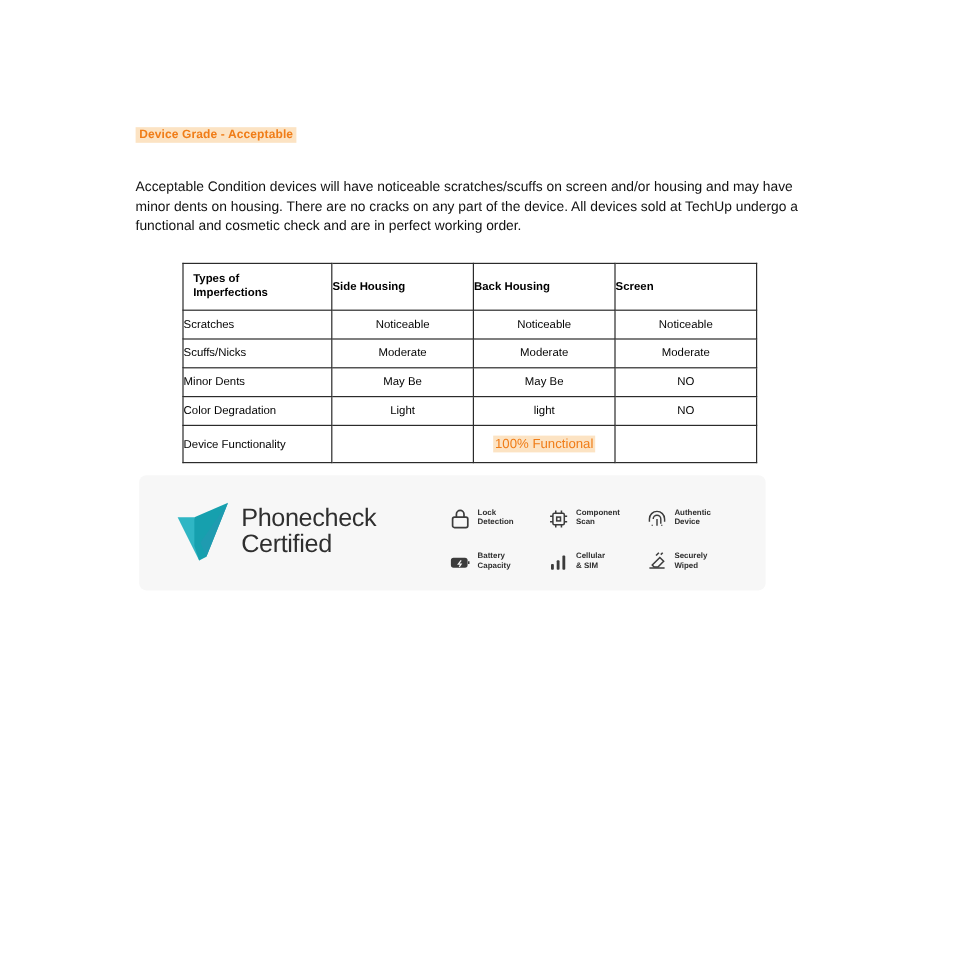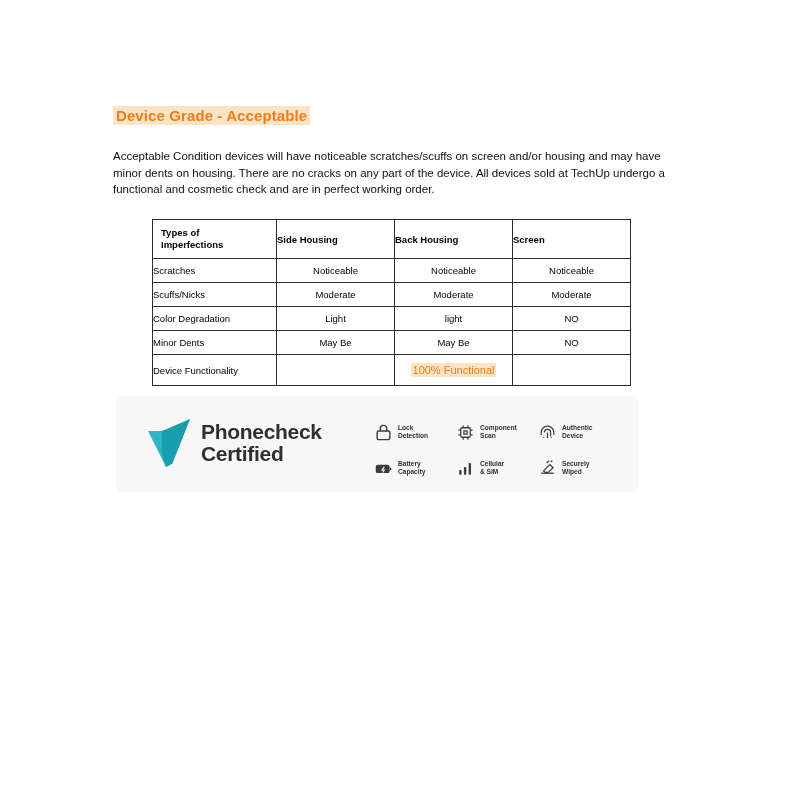--- a/index.html
+++ b/index.html
@@ -18,21 +18,21 @@
   .page {
     position: absolute;
     left: 0; top: 0;
     width: 800px;
     height: 800px;
   }
   .title {
     position: absolute;
     left: 113px;
     top: 106px;
-    font-size: 15px;
+    font-size: 10px;
     font-weight: bold;
     color: #f07d18;
     background: #fce3c3;
     padding: 1px 3px;
     letter-spacing: 0.1px;
   }
   .intro {
     position: absolute;
     left: 113px;
     top: 148px;
@@ -105,21 +105,21 @@
     align-items: center;
   }
   .pc-check {
     width: 46px;
     height: 52px;
     position: relative;
     margin-right: 9px;
   }
   .pc-wordmark {
     font-size: 21px;
-    font-weight: bold;
+    font-weight: normal;
     line-height: 22px;
     color: #2f2f2f;
     letter-spacing: -0.3px;
   }
   .feat-grid {
     position: absolute;
     left: 258px;
     top: 22px;
     width: 250px;
     display: grid;
@@ -182,30 +182,30 @@
       </tr>
 
       <tr class="body-row">
         <td class="row-label">Scuffs/Nicks</td>
         <td class="cell-center">Moderate</td>
         <td class="cell-center">Moderate</td>
         <td class="cell-center">Moderate</td>
       </tr>
 
       <tr class="body-row">
+        <td class="row-label">Minor Dents</td>
+        <td class="cell-center">May Be</td>
+        <td class="cell-center">May Be</td>
+        <td class="cell-center">NO</td>
+      </tr>
+
+      <tr class="body-row">
         <td class="row-label">Color Degradation</td>
         <td class="cell-center">Light</td>
         <td class="cell-center">light</td>
-        <td class="cell-center">NO</td>
-      </tr>
-
-      <tr class="body-row">
-        <td class="row-label">Minor Dents</td>
-        <td class="cell-center">May Be</td>
-        <td class="cell-center">May Be</td>
         <td class="cell-center">NO</td>
       </tr>
 
       <tr class="func-row">
         <td class="row-label">Device Functionality</td>
         <td class="cell-center"></td>
         <td class="cell-center">
           <span class="func-val">100% Functional</span>
         </td>
         <td class="cell-center"></td>

